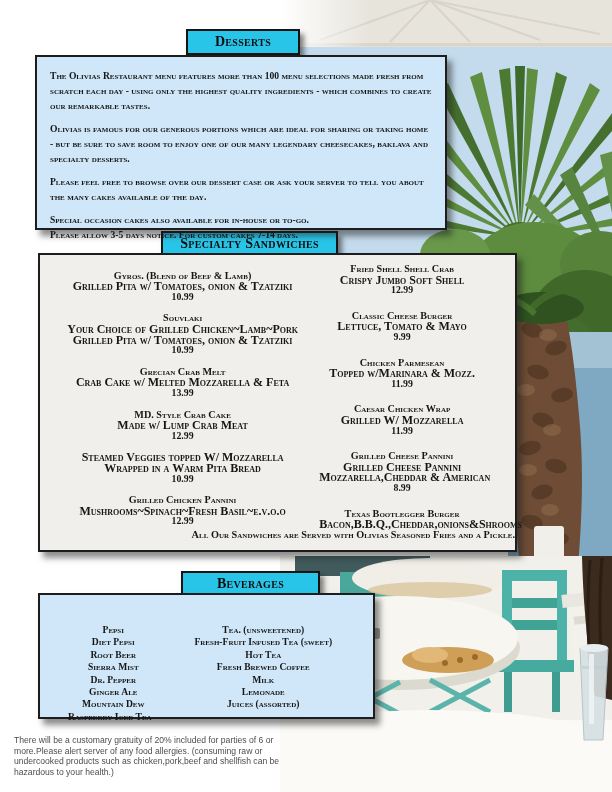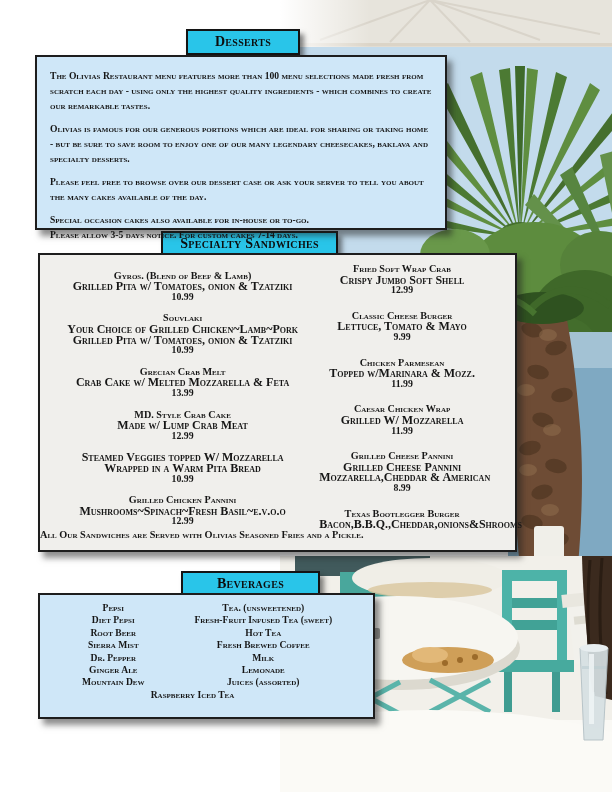--- a/index.html
+++ b/index.html
@@ -43,33 +43,33 @@
   .cols { display:flex; padding:9px 6px 0 6px;align-items:center; }
   .colL { width:59%; }
   .colR { width:41%; padding-right:24px; box-sizing:border-box; }
   .item { text-align:center; line-height:10.6px; white-space:nowrap; margin-bottom:11px; }
   .colR .item { margin-bottom:15px; }
   .item .nm { font-size:10.2px; }
   .item .d  { font-size:12px; }
   .item .pr { font-size:9.8px; }
   .item .d:empty, .item .pr:empty { display:none; }
   .sw-footer {
-    position:absolute; left:0; right:0; bottom:10px; text-align:left;
+    position:absolute; left:0; right:0; bottom:10px; text-align:right;
     font-size:10.3px; white-space:nowrap;
   }
 
   #panel-beverages {
     left:38px; top:593px; width:333px; height:122px; background:#cfe7f8;
     font-size:9.6px;
   }
-  .bev-cols { display:flex; padding-top:7px; }
+  .bev-cols { display:flex; padding-top:7px;margin-top:22px; }
   .bcolL { width:44%; }
   .bcolR { width:56%; padding-right:33px; box-sizing:border-box; }
   .bev { text-align:center; line-height:12.4px; white-space:nowrap; }
-  .bev-foot { text-align:center; line-height:11.4px; padding-right:56px; white-space:nowrap;padding-left:28px; }
+  .bev-foot { line-height:11.4px; padding-right:56px; white-space:nowrap;padding-left:28px; }
 
   .disclaimer {
     position:absolute; left:14px; top:735px; width:296px; z-index:3;
     font-family:"Liberation Sans", sans-serif; font-weight:400;
     font-variant:normal; font-size:8.6px; line-height:10.6px; color:#4d4d4d;
   }
 </style>
 </head>
 <body>
 
@@ -267,21 +267,21 @@
         </div>
         <div class="item">
           <div class="nm">Grilled Chicken Pannini</div>
           <div class="d">Mushrooms~Spinach~Fresh Basil~e.v.o.o</div>
 
           <div class="pr">12.99</div>
         </div>
       </div>
       <div class="colR">
         <div class="item">
-          <div class="nm">Fried Soft Wrap Crab</div>
+          <div class="nm">Fried Shell Shell Crab</div>
           <div class="d">Crispy Jumbo Soft Shell</div>
 
           <div class="pr">12.99</div>
         </div>
         <div class="item">
           <div class="nm">Classic Cheese Burger</div>
           <div class="d">Lettuce,  Tomato &amp; Mayo</div>
 
           <div class="pr">9.99</div>
         </div>
@@ -330,14 +330,15 @@
         <div class="bev">Hot Tea</div>
         <div class="bev">Fresh Brewed Coffee</div>
         <div class="bev">Milk</div>
         <div class="bev">Lemonade</div>
         <div class="bev">Juices (assorted)</div>
       </div>
     </div>
     <div class="bev-foot">Raspberry Iced Tea</div>
   </div>
 
+  <div class="disclaimer">There will be a customary gratuity of 20% included for parties of 6 or more.Please alert server of any food allergies. (consuming raw or undercooked products such as chicken,pork,beef and shellfish can be hazardous to your health.)</div>
 
 </div>
 
 </body></html>

